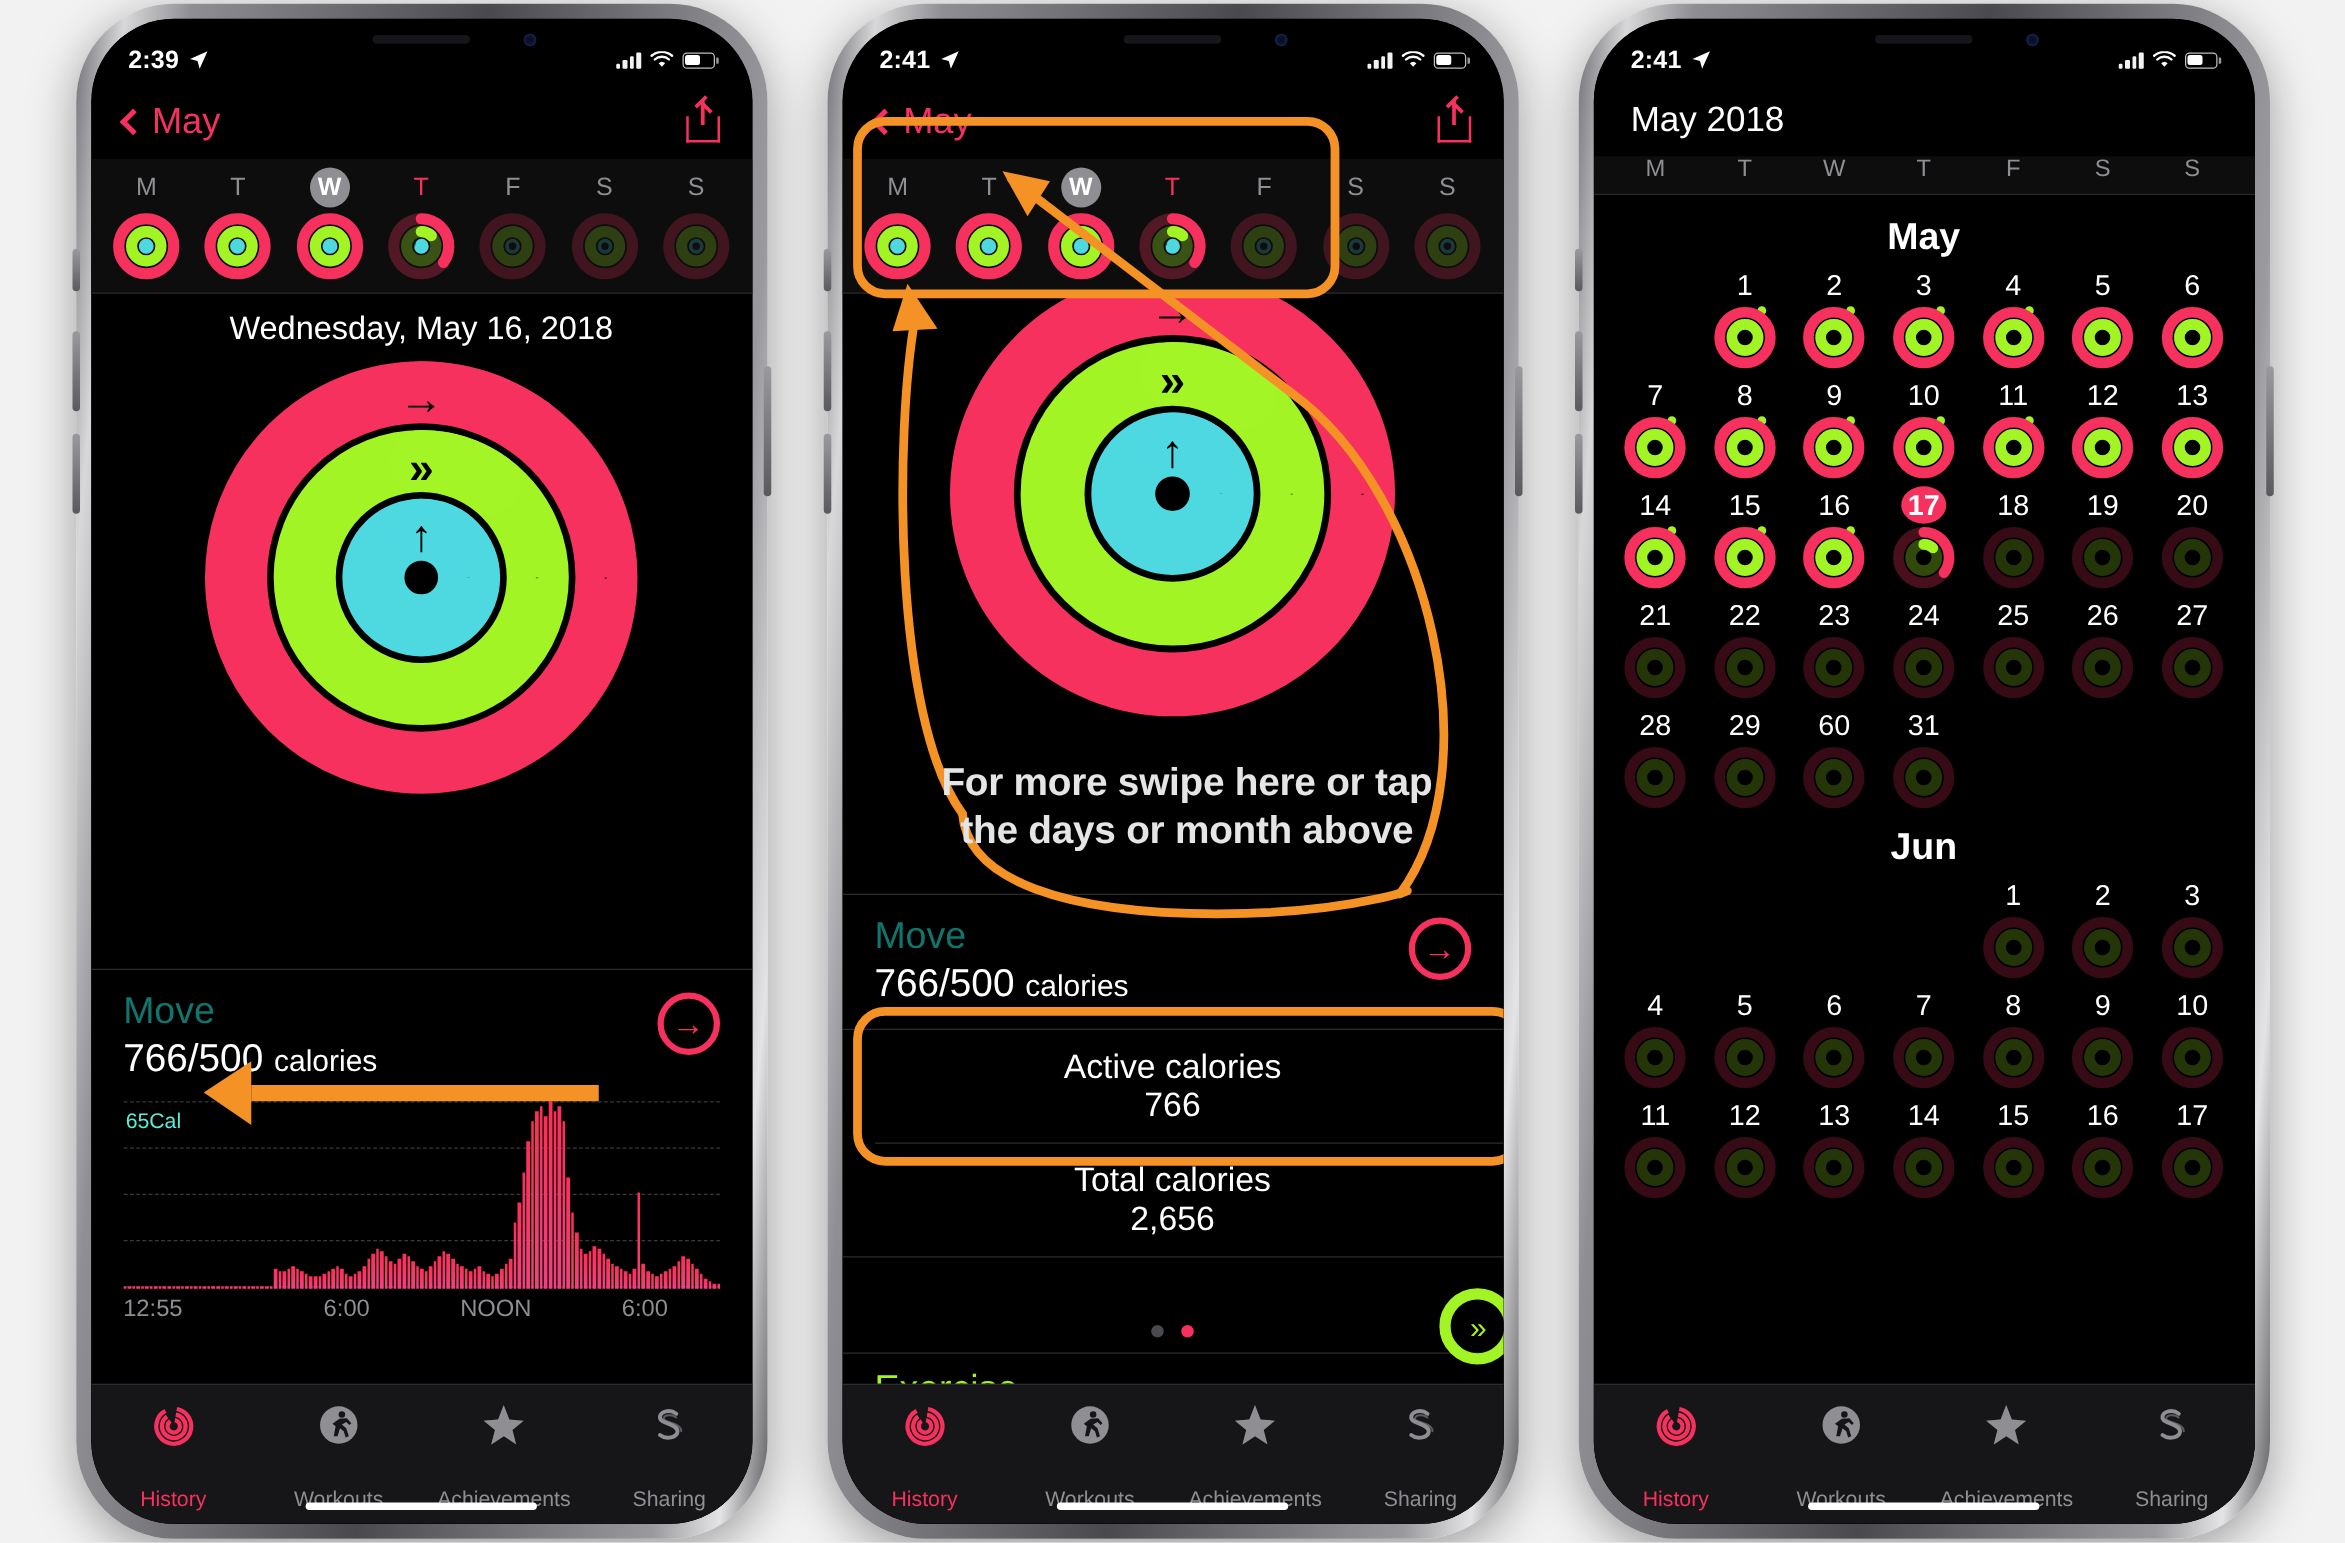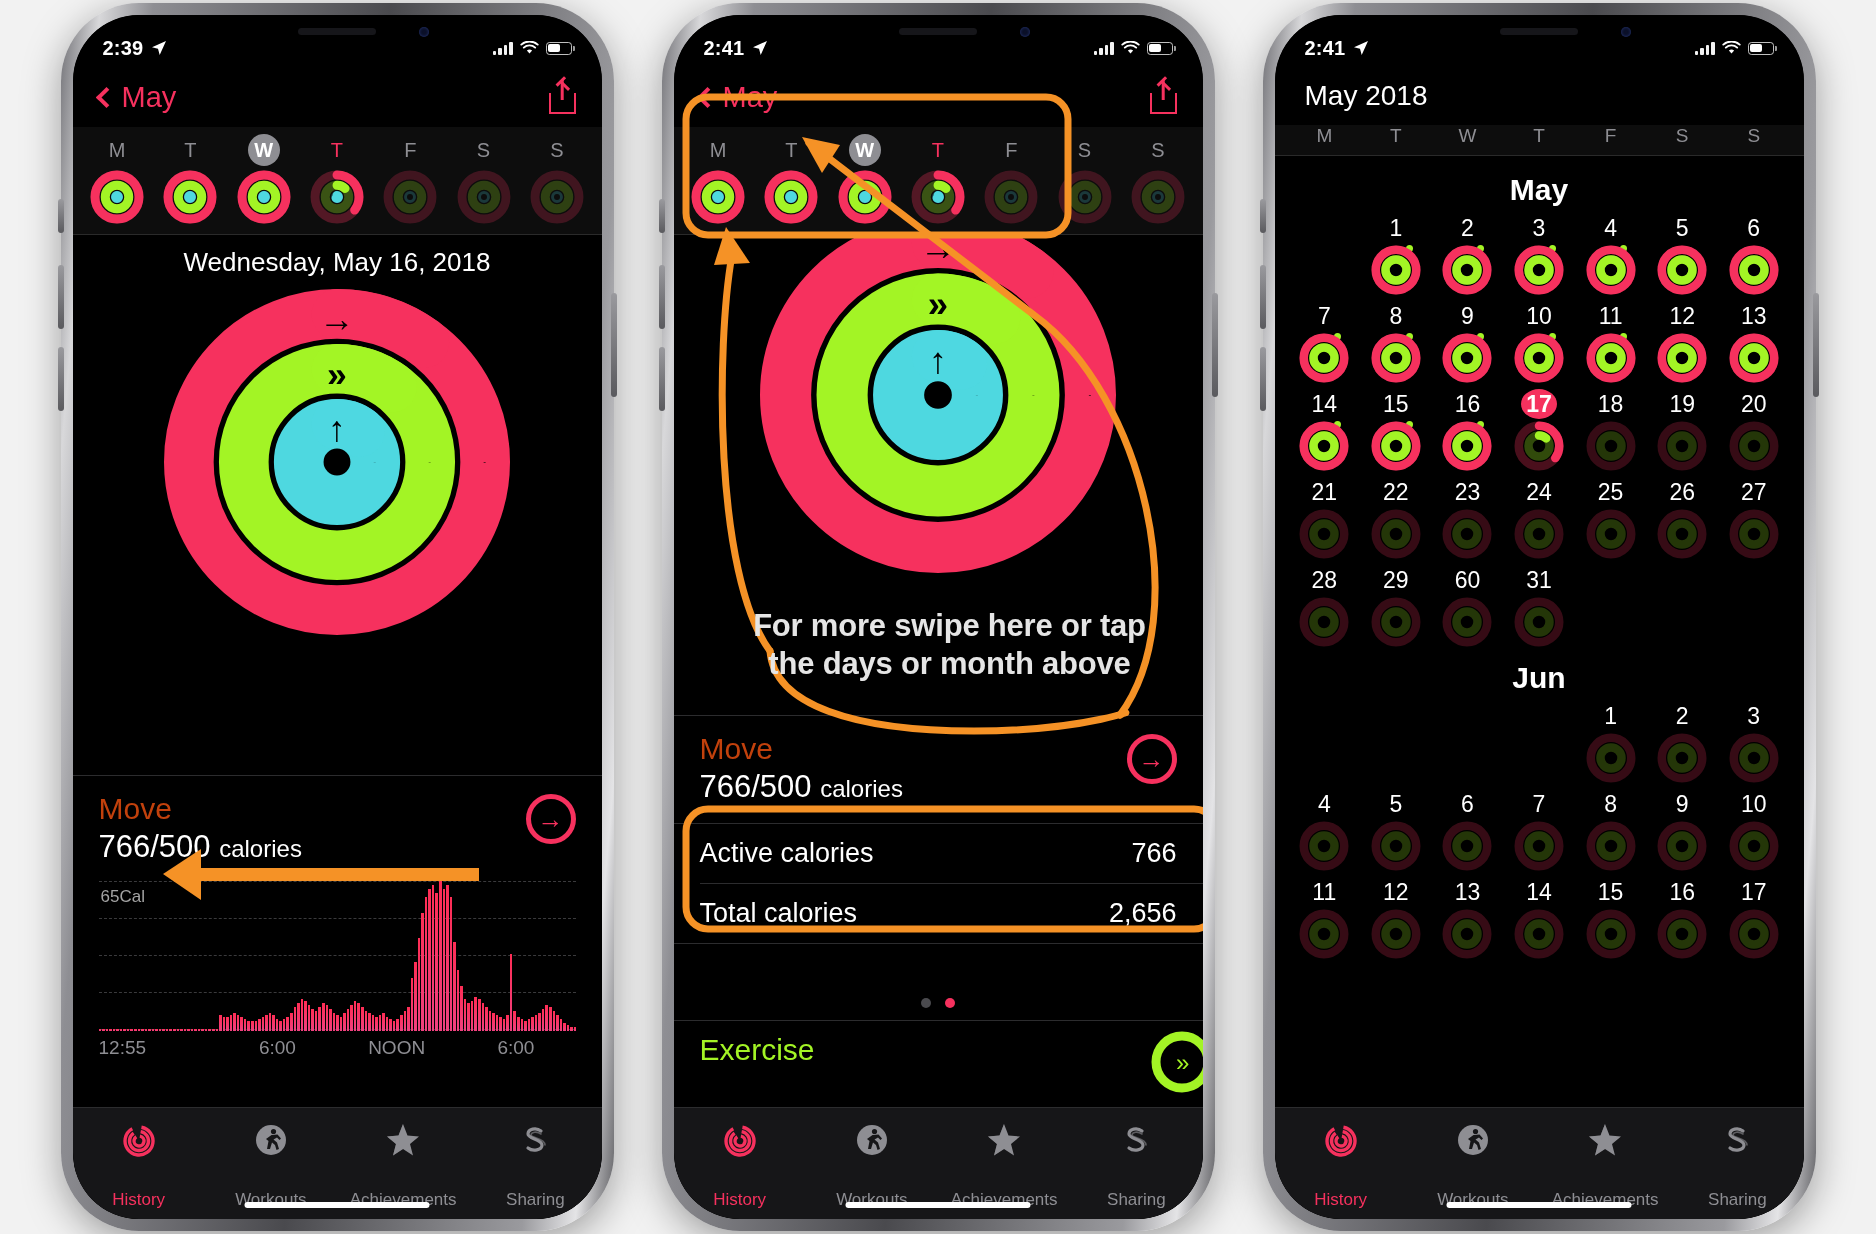--- a/index.html
+++ b/index.html
@@ -96,41 +96,41 @@
   
   .datetitle { position:absolute; top:232px; left:0; right:0; text-align:center; font-size:26px; color:#fff; z-index:10; }
 
   
   .bigrings { position:absolute; z-index:8; }
 
   
   .sep { height:1px; background:#2c2c2e; }
   .movesec { position:absolute; left:0; right:0; z-index:10; }
   .movehead { display:flex; align-items:flex-start; padding:16px 26px 0 26px; position:relative; }
-  .mv-title { color:#c2410c; font-size:30px; }
+  .mv-title { color:#0f766e; font-size:30px; }
   .mv-val { font-size:31px; color:#fff; margin-top:3px; }
   .mv-val small { font-size:24px; }
   .mv-arrow { position:absolute; right:26px; top:18px; width:50px; height:50px; border-radius:50%; border:5px solid #f6315e; display:flex; align-items:center; justify-content:center; }
   .mv-arrow span { color:#f6315e; font-size:26px; line-height:1; }
 
   
   .chartwrap { position:relative; margin:16px 26px 0 26px; height:150px; }
   .gridline { position:absolute; left:0; right:0; border-top:1.5px dashed #3a3a3c; }
-  .ylabel { position:absolute; left:2px; font-size:17px; color:#a3a3a3; }
+  .ylabel { position:absolute; left:2px; font-size:17px; color:#5eead4; }
   .bars-area { position:absolute; left:0; right:0; bottom:0; height:150px; display:flex; align-items:flex-end; gap:1px; }
   .bars-area i { flex:1 1 auto; background:linear-gradient(180deg,#ff2d55,#f0417f); display:block; min-height:2px; }
   .xaxis { display:flex; margin:6px 26px 0 26px; font-size:19px; color:#8e8e93; }
   .xaxis span { flex:1; }
   .xaxis span:nth-child(1){text-align:left}
   .xaxis span:nth-child(2){text-align:center}
   .xaxis span:nth-child(3){text-align:center}
   .xaxis span:nth-child(4){text-align:center}
 
   
-  .detrow { display:flex; align-items:center; justify-content:space-between; padding:14px 26px; font-size:27px; color:#fff; }
+  .detrow { display:flex; align-items:center; justify-content:space-between; padding:14px 26px; font-size:27px; color:#fff;flex-direction:column; }
 
   
   .dots { display:flex; gap:14px; justify-content:center; padding:12px 0; }
   .dots i { width:10px; height:10px; border-radius:50%; background:#4a4a4e; display:block; }
   .dots i.on { background:#f6315e; }
 
   
   .tabbar { position:absolute; bottom:0; left:0; right:0; height:112px; background:#161618; border-top:1px solid #2c2c2e; display:flex; z-index:25; }
   .tab { flex:1; display:flex; flex-direction:column; align-items:center; justify-content:flex-start; padding-top:12px; gap:6px; }
   .tab .tl { font-size:17px; color:#8e8e93;margin-top:24px; }

